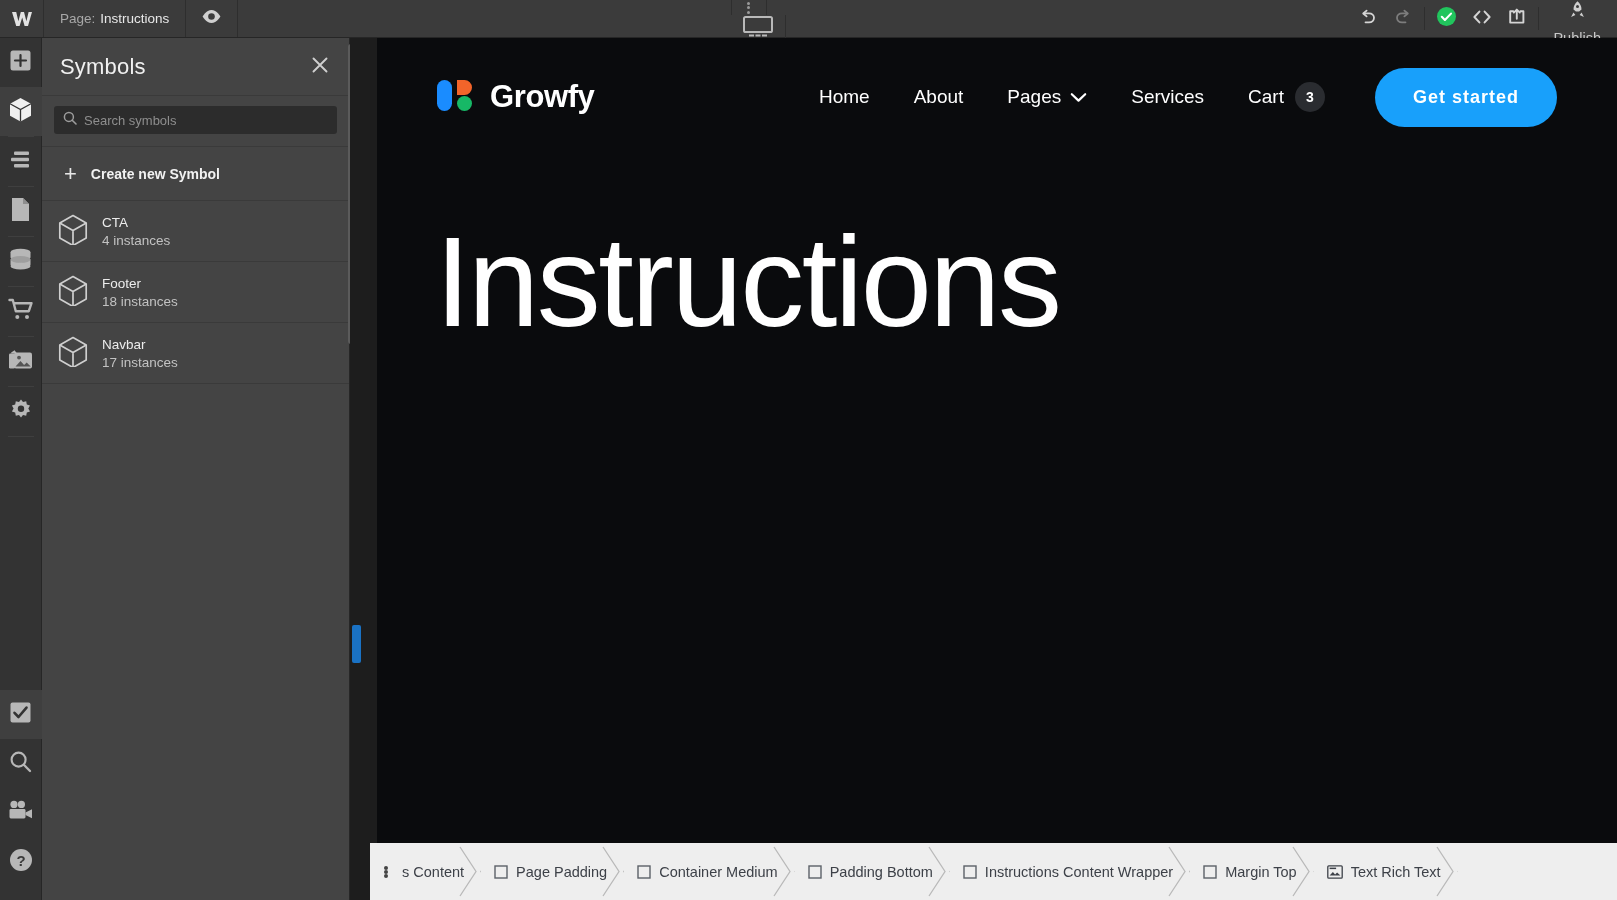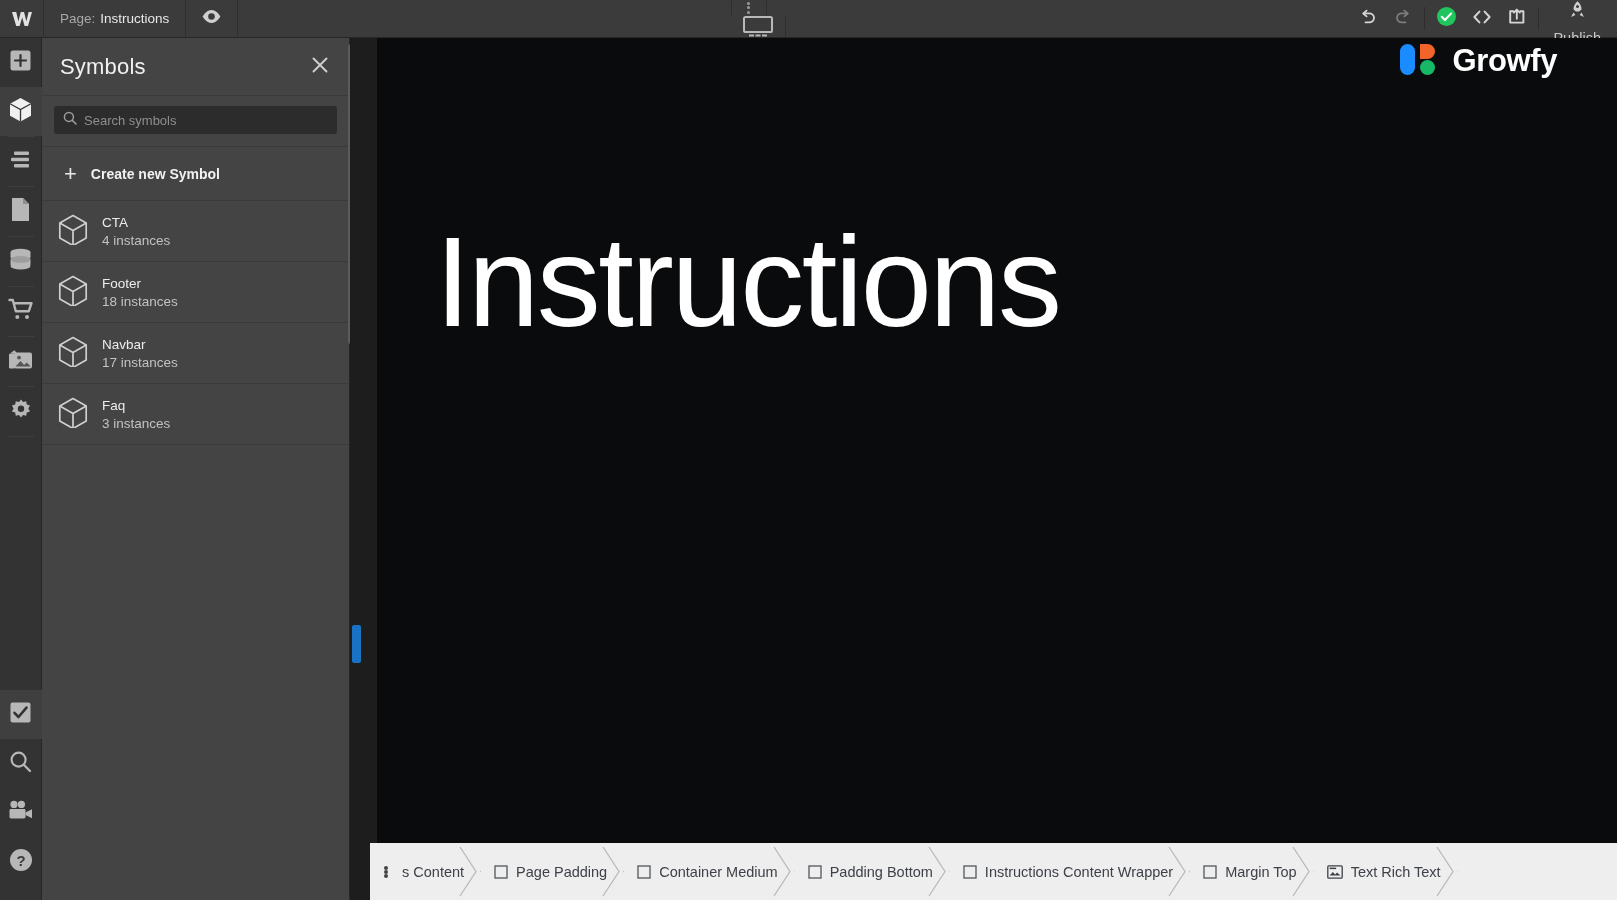--- a/index.html
+++ b/index.html
@@ -149,23 +149,22 @@
     position: absolute; left: 350px; top: 38px; width: 1267px; height: 862px;
     background: #1d1d1d;
   }
   .site {
     position: absolute; left: 377px; top: 38px; width: 1240px; height: 810px;
     background: #0a0b0d; overflow: hidden;
   }
 
   
   .site-nav {
-    height: 118px; display: flex; align-items: flex-end;
+    height: 118px; display: flex; align-items: center;
     padding: 0 60px 0 58px;
-    flex-direction: column;
   }
   .brand { display: flex; align-items: center; gap: 11px; }
   .brand-name { color: #ffffff; font-size: 31px; font-weight: 700; letter-spacing: -0.4px; }
   .nav-links {
     margin-left: auto; display: flex; align-items: center; gap: 0;
   }
   .nav-link {
     color: #ffffff; font-size: 19px; padding: 0 22px; white-space: nowrap;
     display: flex; align-items: center; gap: 9px;
   }
@@ -612,32 +611,20 @@
           <path d="M15 1.5 28.2 9v15L15 31.5 1.8 24V9z" fill="none" stroke="#cfcfcf" stroke-width="1.7" stroke-linejoin="round"></path>
           <path d="M1.8 9 15 16.5 28.2 9M15 16.5V31.5" fill="none" stroke="#cfcfcf" stroke-width="1.7" stroke-linejoin="round"></path>
         </svg>
       </span>
       <span class="meta">
         <span class="nm">Navbar</span>
         <span class="ct">17 instances</span>
       </span>
     </div>
 
-    <div class="sym-item">
-      <span>
-        <svg width="30" height="31" viewBox="0 0 30 31">
-          <path d="M15 1.5 28.2 9v15L15 31.5 1.8 24V9z" fill="none" stroke="#cfcfcf" stroke-width="1.7" stroke-linejoin="round"></path>
-          <path d="M1.8 9 15 16.5 28.2 9M15 16.5V31.5" fill="none" stroke="#cfcfcf" stroke-width="1.7" stroke-linejoin="round"></path>
-        </svg>
-      </span>
-      <span class="meta">
-        <span class="nm">Faq</span>
-        <span class="ct">3 instances</span>
-      </span>
-    </div>
 
     <div class="panel-rest"></div>
   </div>
 
   <div class="panel-scrollbar"></div>
   <div class="panel-drag-mark"></div>
 
   <div class="canvas-bg"></div>
   <div class="canvas-left-strip"></div>
 
@@ -648,20 +635,44 @@
         <span>
           <svg width="44" height="42" viewBox="0 0 44 42">
             <rect x="2" y="6" width="15" height="31" rx="7.5" fill="#1a8cff"></rect>
             <path d="M22 6h7.5a7.5 7.5 0 0 1 0 15H22z" fill="#f2642a"></path>
             <circle cx="29.5" cy="29.5" r="7.5" fill="#17b866"></circle>
           </svg>
         </span>
         <span class="brand-name">Growfy</span>
       </div>
 
+      <div class="nav-links">
+        <a class="nav-link">
+          <span>Home</span>
+        </a>
+        <a class="nav-link">
+          <span>About</span>
+        </a>
+        <a class="nav-link">
+          <span>Pages</span>
+          <span class="chev">
+            <svg width="17" height="11" viewBox="0 0 17 11">
+              <path d="M1.8 2.2 8.5 8.6l6.7-6.4" fill="none" stroke="#ffffff" stroke-width="2.2" stroke-linecap="round" stroke-linejoin="round"></path>
+            </svg>
+          </span>
+        </a>
+        <a class="nav-link">
+          <span>Services</span>
+        </a>
+        <a class="cart-link">
+          <span style="color:#fff;font-size:19px">Cart</span>
+          <span class="cart-badge">3</span>
+        </a>
+        <div class="cta-btn">Get started</div>
+      </div>
     </div>
 
     <div class="hero">
       <h1>Instructions</h1>
     </div>
 
   </div>
 
   <div class="site-fade"></div>
   <div class="canvas-scroll-thumb"></div>

